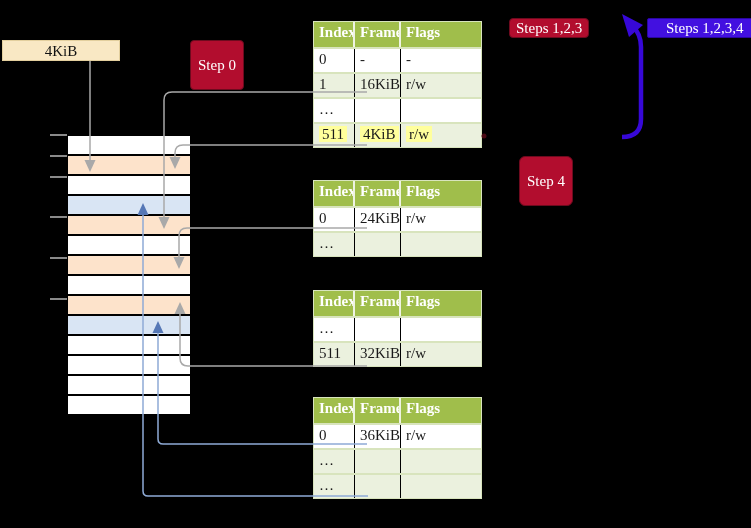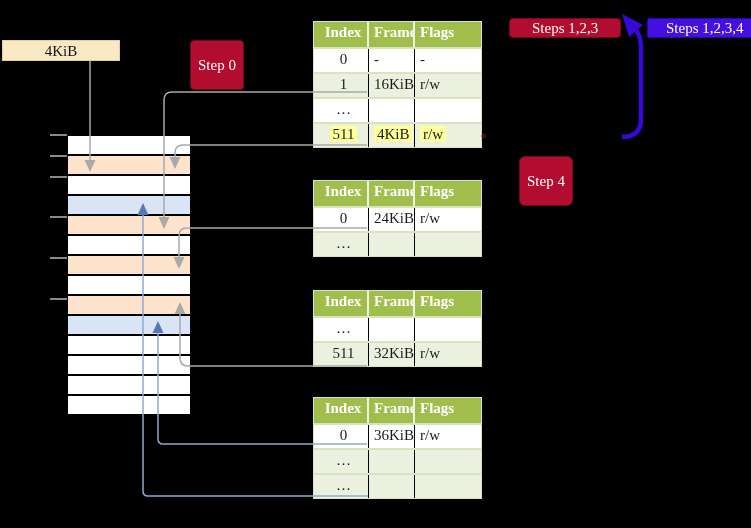--- a/index.html
+++ b/index.html
@@ -13,21 +13,21 @@
     background:var(--wheat-box);color:#111;font-size:15px;line-height:21px;
     text-align:center;border:1px solid #e3cf9e;box-sizing:border-box;
   }
   .steplabel{
     position:absolute;color:#fff;font-size:15px;line-height:18px;
     padding:15px 7px;border-radius:4px;white-space:nowrap;
   }
   .crimson{background:var(--crimson-label);border:1px solid #6e0a1e;}
   .indigo{background:var(--indigo-label);border:1px solid #2a06a0;border-radius:2px;}
   .lbl-step0{left:190px;top:40px;}
-  .lbl-steps123{left:509px;top:18px;padding:0 22px;}
+  .lbl-steps123{left:509px;top:18px;padding:0 6px;}
   .lbl-steps1234{left:647px;top:18px;padding:0 18px;}
   .lbl-step4{left:519px;top:156px;border-radius:6px;}
   
   .stack{position:absolute;left:68px;top:136px;width:122px;}
   .srow{height:18px;margin-bottom:2px;}
   .srow.white{background:var(--stack-white);}
   .srow.peach{background:var(--stack-peach);}
   .srow.blue{background:var(--stack-blue);}
   .tick{position:absolute;left:50px;width:17px;height:2px;background:#8a8a8a;}
   
@@ -36,21 +36,21 @@
     border:1px solid var(--table-border);font-size:15px;color:#1a1a1a;
   }
   .t1{top:21px;}.t2{top:180px;}.t3{top:290px;}.t4{top:397px;}
   .hrow{display:flex;background:var(--table-header-green);color:#fff;font-weight:bold;height:25px;box-sizing:border-box;}
   .hcell{box-sizing:border-box;padding:2px 0 0 5px;border-right:2px solid #eef3e2;overflow:hidden;}
   .hcell:last-child{border-right:none;border-radius:7px;}
   .brow{display:flex;height:25px;box-sizing:border-box;border-top:2px solid var(--table-border);background:#fff;}
   .brow.shaded{background:var(--table-row-green);}
   .bcell{box-sizing:border-box;padding:2px 0 0 5px;border-right:1px solid #000;overflow:hidden;}
   .bcell:last-child{border-right:none;}
-  .c0{width:55px;flex:none;text-align:center;}.c1{width:46px;flex:none;}.c2{flex:1;}
+  .c0{width:41px;flex:none;}.c1{width:46px;flex:none;}.c2{flex:1;}
   .hl{background:var(--highlight-yellow);padding:0 3px;}
   
   .overlay{position:absolute;left:0;top:0;pointer-events:none;z-index:5;}
 </style>
 </head>
 <body>
 
 <div class="canvas" style="--background: #000000; --crimson-label: #B20D2E; --indigo-label: #4210E0; --indigo-arrow: #3708D8; --table-header-green: #A0BE4B; --table-row-green: #EBF1DE; --table-border: #D8E4BD; --wheat-box: #F9E8C4; --stack-peach: #FDE3CB; --stack-blue: #D9E5F4; --stack-white: #FFFFFF; --highlight-yellow: #FFFF9C; --gray-connector: #A9A9A9; --blue-connector: #8FABD6; --blue-arrowhead: #5678B6;">
 
   <div class="stack">

